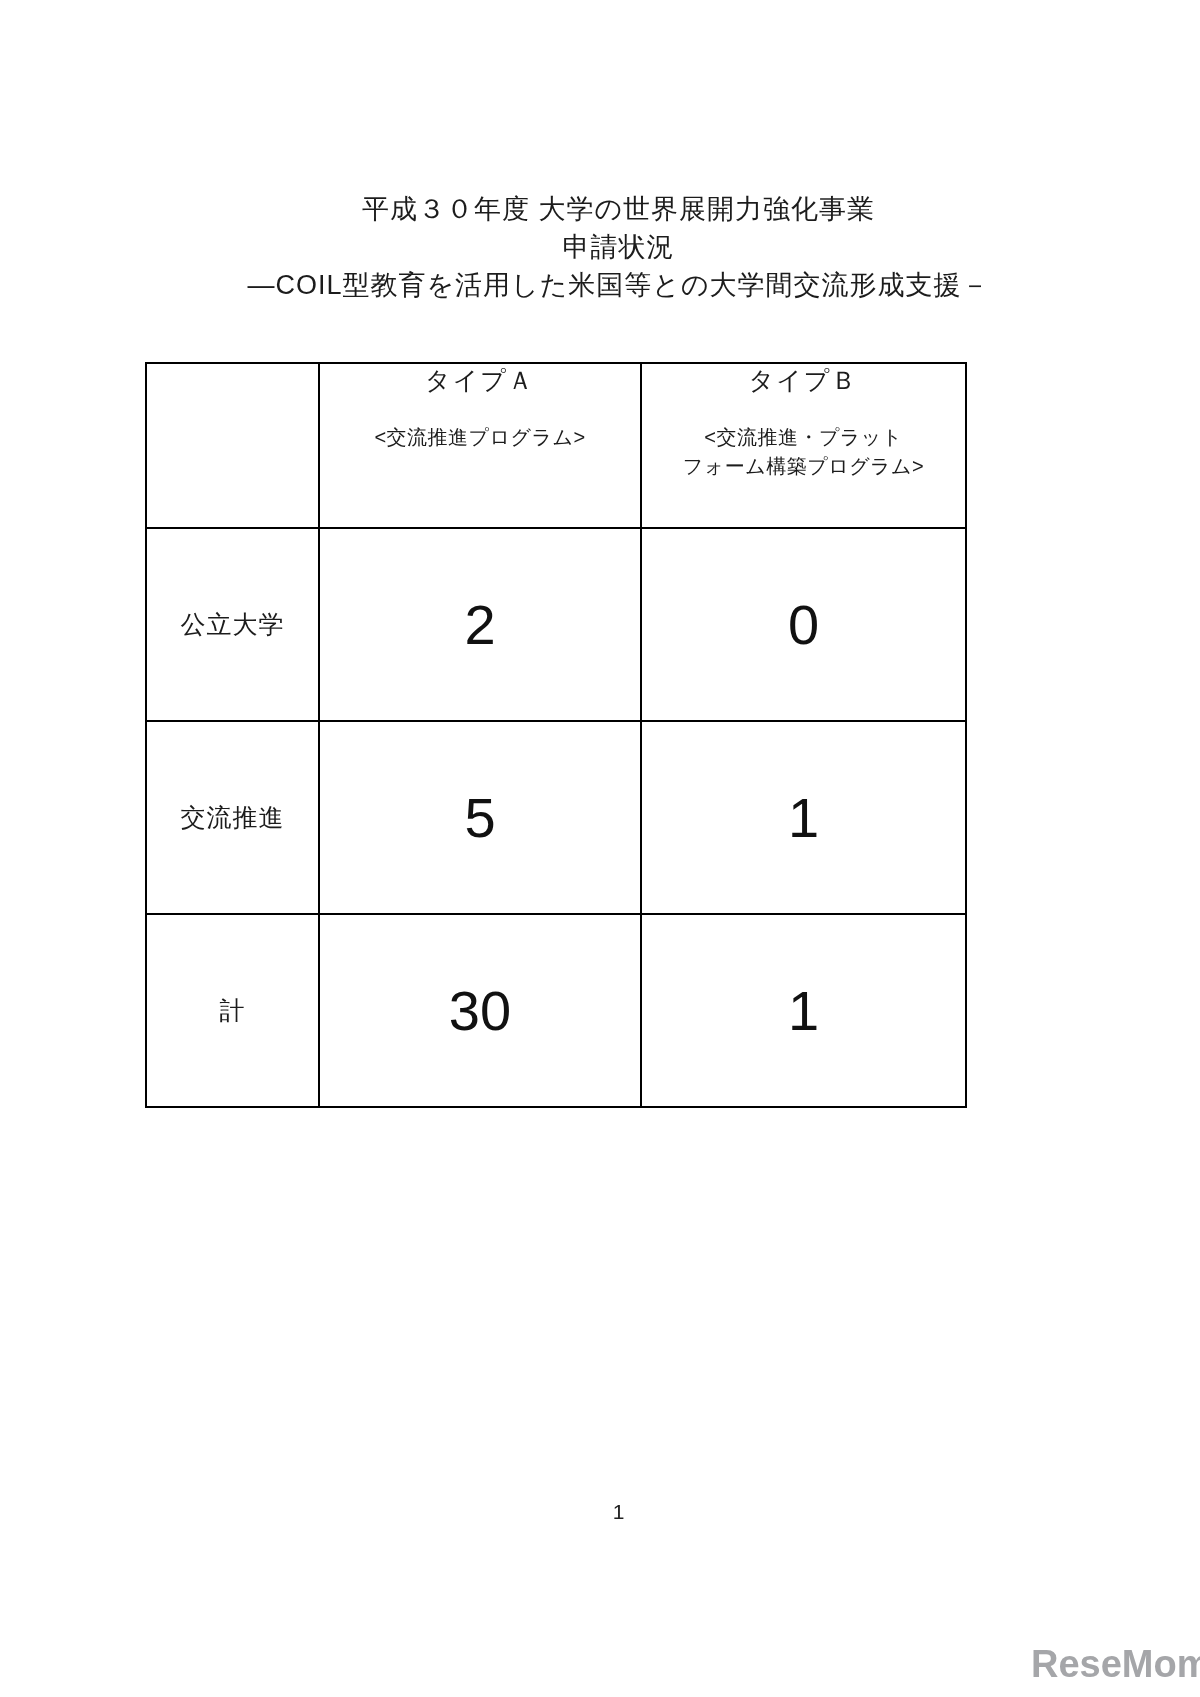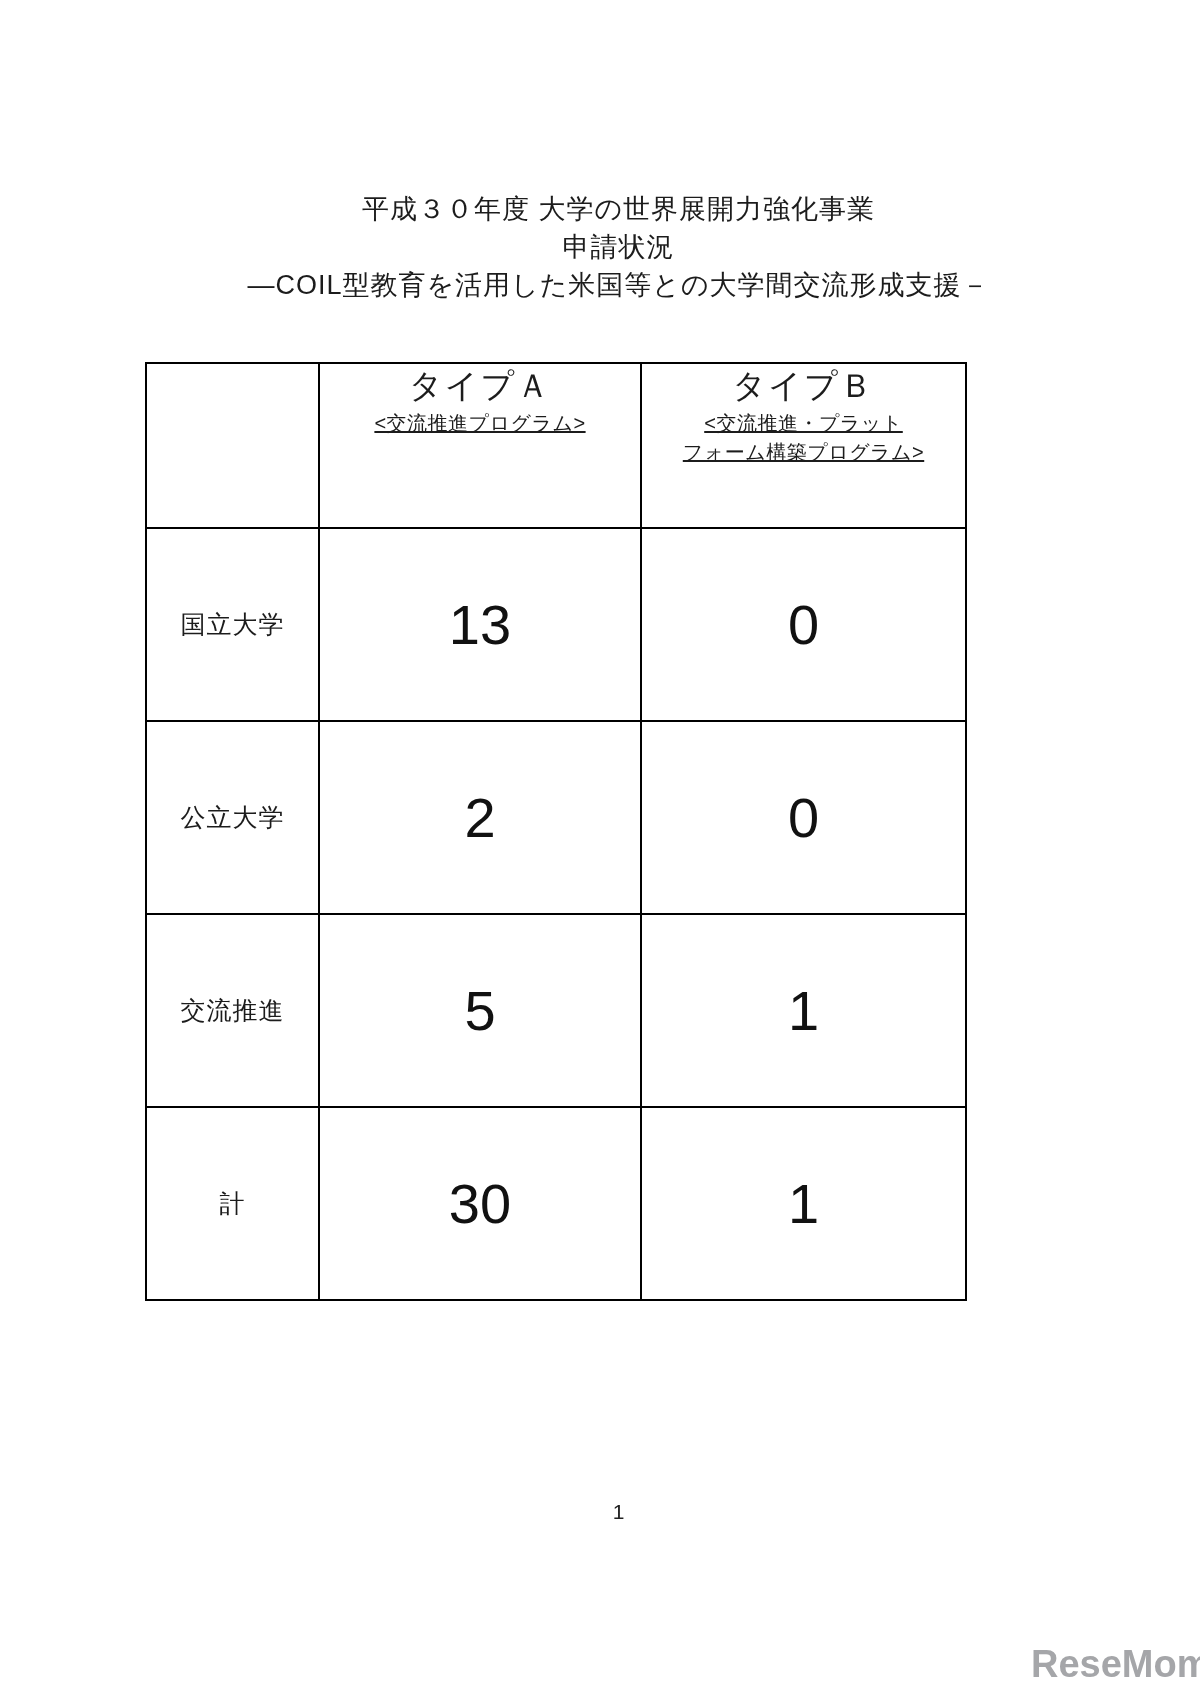--- a/index.html
+++ b/index.html
@@ -45,29 +45,29 @@
     font-weight: normal;
   }
   tr.header-row { height: 165px; }
   tr.data-row   { height: 193px; }
   th.col-head {
     vertical-align: top;
     text-align: center;
     padding-top: 30px;
   }
   .col-name {
-    font-size: 33px;
+    font-size: 25px;
     letter-spacing: 2px;
+    margin-bottom: 26px;
   }
   .col-sub {
     font-size: 20px;
     line-height: 29px;
     white-space: pre-line;
     letter-spacing: 0.5px;
-    text-decoration: underline;
   }
   th.row-head {
     vertical-align: middle;
     text-align: center;
     font-size: 25px;
     letter-spacing: 1px;
   }
   td.num-cell {
     vertical-align: middle;
     text-align: center;
@@ -125,25 +125,20 @@
             <div class="col-name">タイプＡ</div>
             <div class="col-sub">&lt;交流推進プログラム&gt;</div>
           </th>
           <th class="col-head">
             <div class="col-name">タイプＢ</div>
             <div class="col-sub">&lt;交流推進・プラット
 フォーム構築プログラム&gt;</div>
           </th>
         </tr>
 
-        <tr class="data-row">
-          <th class="row-head">国立大学</th>
-          <td class="num-cell">13</td>
-          <td class="num-cell">0</td>
-        </tr>
 
         <tr class="data-row">
           <th class="row-head">公立大学</th>
           <td class="num-cell">2</td>
           <td class="num-cell">0</td>
         </tr>
 
         <tr class="data-row">
           <th class="row-head">交流推進</th>
           <td class="num-cell">5</td>

